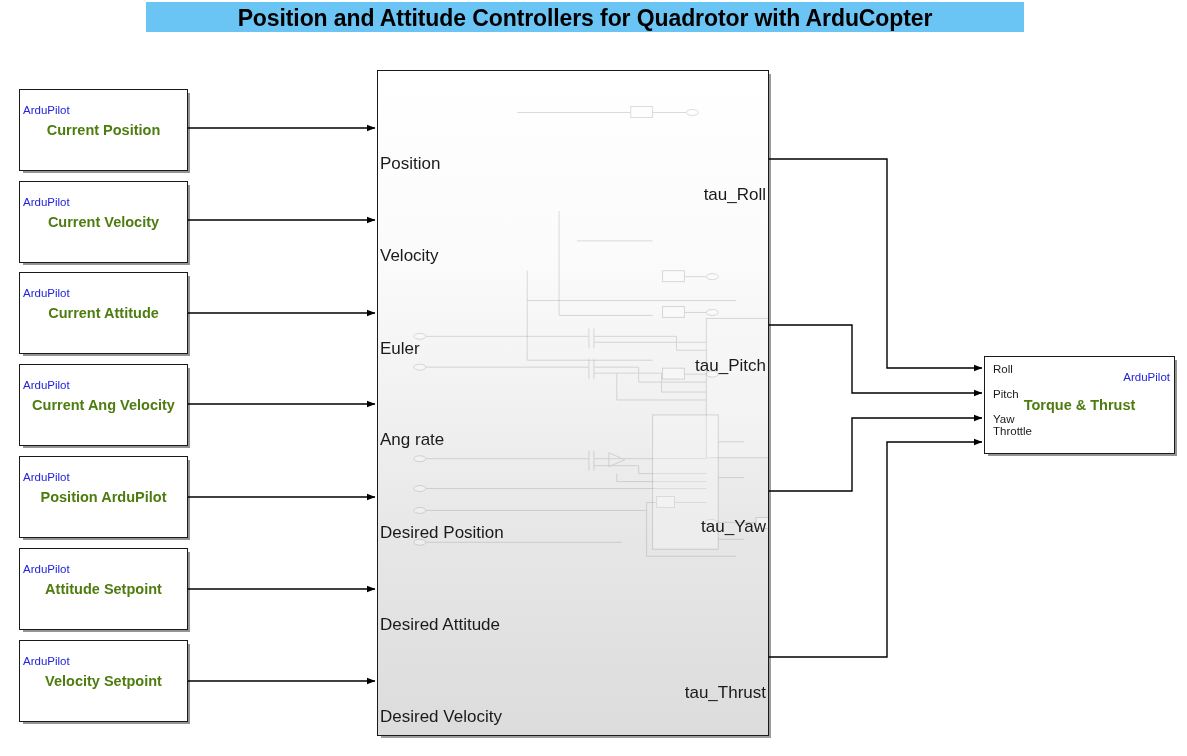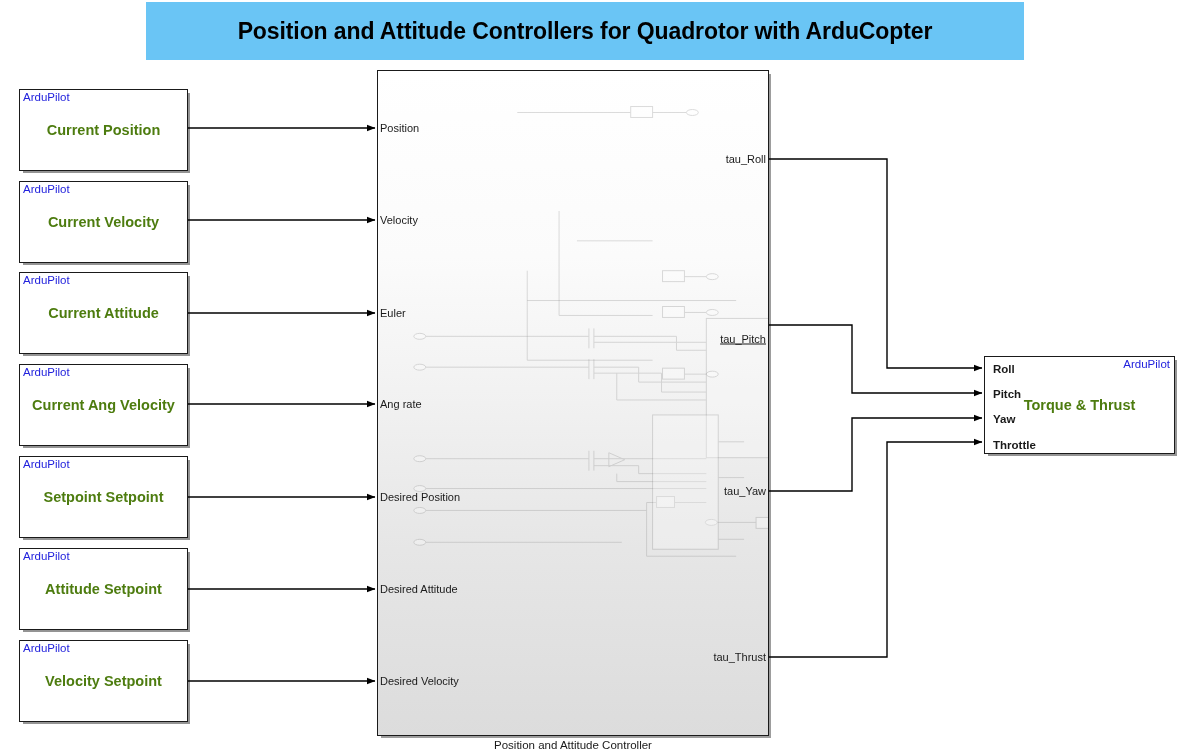--- a/index.html
+++ b/index.html
@@ -19,45 +19,45 @@
     background: #ffffff;
     overflow: hidden;
   }
 
   
   .title-banner {
     position: absolute;
     left: 146px;
     top: 2px;
     width: 878px;
-    height: 58px;
+    height: 30px;
     background: #6ac5f5;
     display: flex;
-    align-items: center;
+    align-items: flex-end;
     justify-content: center;
   }
   .title-banner .title-text {
     font-size: 23px;
     font-weight: bold;
     color: #000000;
     letter-spacing: -0.1px;
     white-space: nowrap;
   }
 
   
   .sl-block {
     position: absolute;
     background: #ffffff;
     border: 1.6px solid #1a1a1a;
     box-sizing: border-box;
     box-shadow: 3px 3px 0 -1px rgba(60,60,60,0.55);
   }
   .sl-block .corner-label {
     position: absolute;
-    top: 1px;
+    top: 14px;
     font-size: 11.5px;
     color: #2222dd;
     font-family: "Liberation Sans", sans-serif;
     white-space: nowrap;
   }
   .sl-block .corner-label.tl { left: 3px; }
   .sl-block .corner-label.tr { right: 4px; }
   .sl-block .block-title {
     position: absolute;
     left: 0;
@@ -86,37 +86,37 @@
   }
   .subsystem .preview {
     position: absolute;
     left: 0; top: 0;
     width: 100%; height: 100%;
     opacity: 0.30;
     pointer-events: none;
   }
   .port-label {
     position: absolute;
-    font-size: 11px;
+    font-size: 17px;
     color: #1a1a1a;
     white-space: nowrap;
     line-height: 1;
+    margin-top: 35px;
   }
   .port-label.in  { left: 380px; transform: translateY(-50%); }
   .port-label.out { right: 0;    transform: translateY(-50%); text-align: right; }
 
   
   .tt-port {
     position: absolute;
     left: 8px;
     font-size: 11.5px;
     color: #1a1a1a;
     transform: translateY(-50%);
     white-space: nowrap;
-    font-weight: bold;
   }
 
   
   .wire-layer {
     position: absolute;
     left: 0; top: 0;
     width: 1187px; height: 756px;
     pointer-events: none;
   }
 
@@ -153,21 +153,21 @@
     <span class="block-title">Current Attitude</span>
   </div>
 
   <div class="sl-block" style="left:19px; top:364px; width:169px; height:82px;">
     <span class="corner-label tl">ArduPilot</span>
     <span class="block-title">Current Ang Velocity</span>
   </div>
 
   <div class="sl-block" style="left:19px; top:456px; width:169px; height:82px;">
     <span class="corner-label tl">ArduPilot</span>
-    <span class="block-title">Setpoint Setpoint</span>
+    <span class="block-title">Position ArduPilot</span>
   </div>
 
   <div class="sl-block" style="left:19px; top:548px; width:169px; height:82px;">
     <span class="corner-label tl">ArduPilot</span>
     <span class="block-title">Attitude Setpoint</span>
   </div>
 
   <div class="sl-block" style="left:19px; top:640px; width:169px; height:82px;">
     <span class="corner-label tl">ArduPilot</span>
     <span class="block-title">Velocity Setpoint</span>
@@ -288,33 +288,32 @@
 
   <span class="port-label in" style="top:128px;">Position</span>
   <span class="port-label in" style="top:220px;">Velocity</span>
   <span class="port-label in" style="top:313px;">Euler</span>
   <span class="port-label in" style="top:404px;">Ang rate</span>
   <span class="port-label in" style="top:497px;">Desired Position</span>
   <span class="port-label in" style="top:589px;">Desired Attitude</span>
   <span class="port-label in" style="top:681px;">Desired Velocity</span>
 
   <span class="port-label out" style="top:159px; right:421px;">tau_Roll</span>
-  <span class="port-label out" style="top:339px; right:421px;text-decoration:underline;">tau_Pitch</span>
+  <span class="port-label out" style="top:330px; right:421px;">tau_Pitch</span>
   <span class="port-label out" style="top:491px; right:421px;text-align:right;">tau_Yaw</span>
   <span class="port-label out" style="top:657px; right:421px;text-align:right;">tau_Thrust</span>
 
-  <span class="caption" style="left:377px; top:739px; width:392px;">Position and Attitude Controller</span>
 
   <div class="sl-block" style="left:984px; top:356px; width:191px; height:98px;">
     <span class="corner-label tr">ArduPilot</span>
     <span class="block-title">Torque &amp; Thrust</span>
     <span class="tt-port" style="top:12px;">Roll</span>
     <span class="tt-port" style="top:37px;">Pitch</span>
     <span class="tt-port" style="top:62px;">Yaw</span>
-    <span class="tt-port" style="top:88px;">Throttle</span>
+    <span class="tt-port" style="top:74px;">Throttle</span>
   </div>
 
   <svg class="wire-layer">
     <defs>
       <marker id="arrow" markerWidth="9" markerHeight="9" refX="8.2" refY="3.6" orient="auto" markerUnits="userSpaceOnUse">
         <path d="M0,0.4 L8.6,3.6 L0,6.8 Z" fill="#000000"></path>
       </marker>
     </defs>
 
     <g stroke="#000000" stroke-width="1.4" fill="none" marker-end="url(#arrow)">

